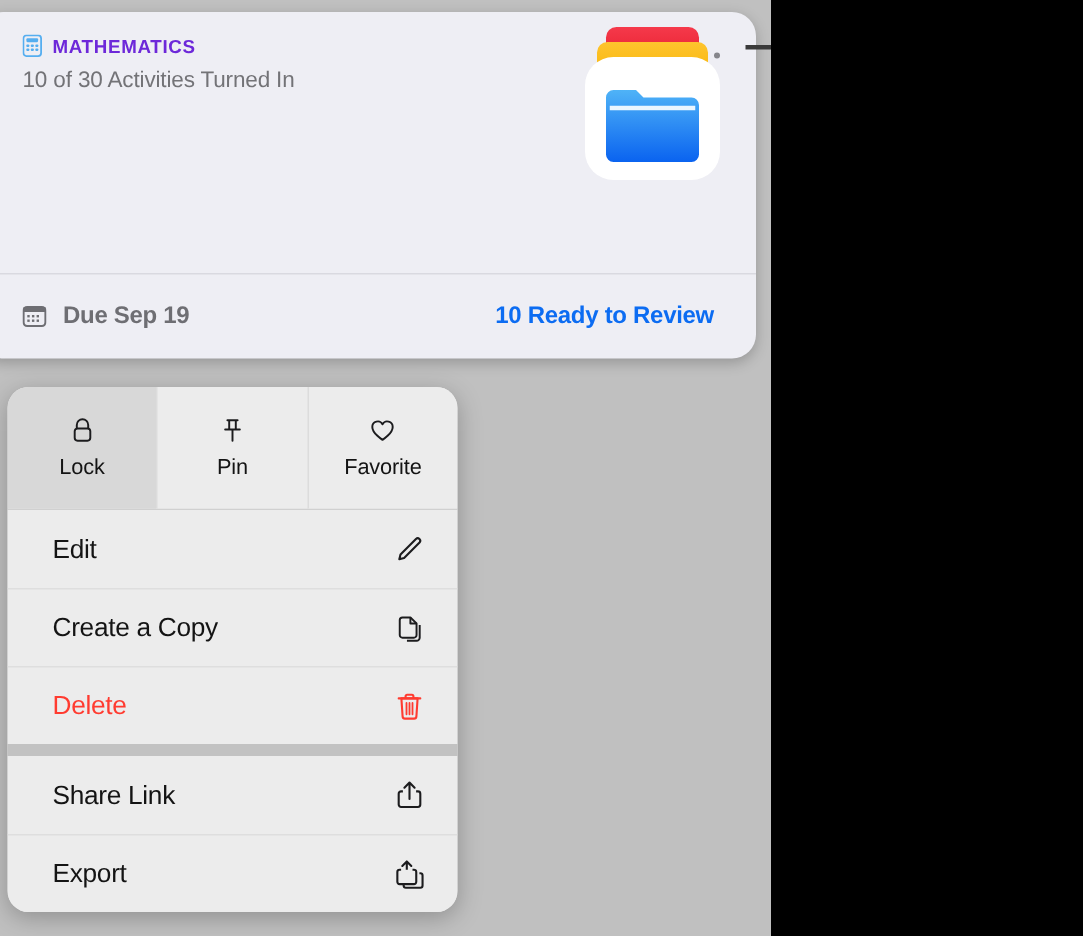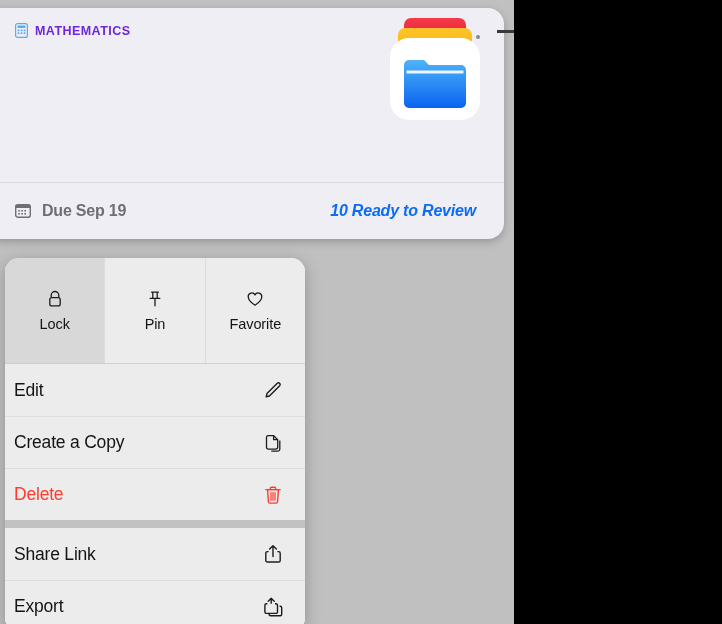--- a/index.html
+++ b/index.html
@@ -152,21 +152,20 @@
     color: #6e6e73;
     letter-spacing: -0.2px;
   }
   .review-text {
     margin-left: auto;
     font-size: 16px;
     font-weight: bold;
     color: #0c6cf2;
     letter-spacing: -0.2px;
     cursor: pointer;
-    font-style: italic;
   }
 
   
   #callout-line {
     position: absolute;
     left: 497px;
     top: 30px;
     width: 35px;
     height: 3px;
     background: #3a3a3a;
@@ -187,21 +186,21 @@
     top: 258px;
     width: 300px;
     border-radius: 14px;
     background: #ececec;
     box-shadow: 0 4px 16px rgba(0,0,0,0.25);
     overflow: hidden;
   }
 
   #quick-actions {
     display: flex;
-    height: 106px;
+    height: 82px;
     border-bottom: 1px solid #d0d0d0;
   }
   .qa-cell {
     flex: 1;
     display: flex;
     flex-direction: column;
     align-items: center;
     justify-content: center;
     gap: 7px;
     background: #ececec;
@@ -216,21 +215,21 @@
     letter-spacing: -0.1px;
   }
 
   .menu-group { background: #ececec; }
   .group-gap { height: 8px; background: #c2c2c2; }
 
   .menu-row {
     height: 52px;
     display: flex;
     align-items: center;
-    padding: 0 21px 0 9px;
+    padding: 0 21px 0 30px;
     cursor: pointer;
   }
   .menu-row + .menu-row { border-top: 1px solid #dedede; }
   .menu-label {
     font-size: 17.5px;
     color: #141414;
     letter-spacing: -0.2px;
   }
   .menu-label.destructive { color: #ff3b30; }
   .menu-icon {
@@ -257,20 +256,21 @@
           <rect x="5.6" y="6.6" width="1.9" height="1.7" rx="0.5" fill="#55aef0"></rect>
           <rect x="8.6" y="6.6" width="1.9" height="1.7" rx="0.5" fill="#55aef0"></rect>
           <rect x="2.6" y="9.3" width="1.9" height="1.7" rx="0.5" fill="#55aef0"></rect>
           <rect x="5.6" y="9.3" width="1.9" height="1.7" rx="0.5" fill="#55aef0"></rect>
           <rect x="8.6" y="9.3" width="1.9" height="1.7" rx="0.5" fill="#55aef0"></rect>
         </svg>
       </span>
       <span class="subject-label">MATHEMATICS</span>
     </div>
 
+    <div class="card-sub">10 of 30 Activities Turned In</div>
 
     <div id="more-button">
       <i></i>
       <i></i>
       <i></i>
     </div>
 
     <div id="files-icon">
       <div class="tab-red"></div>
       <div class="tab-yellow"></div>

